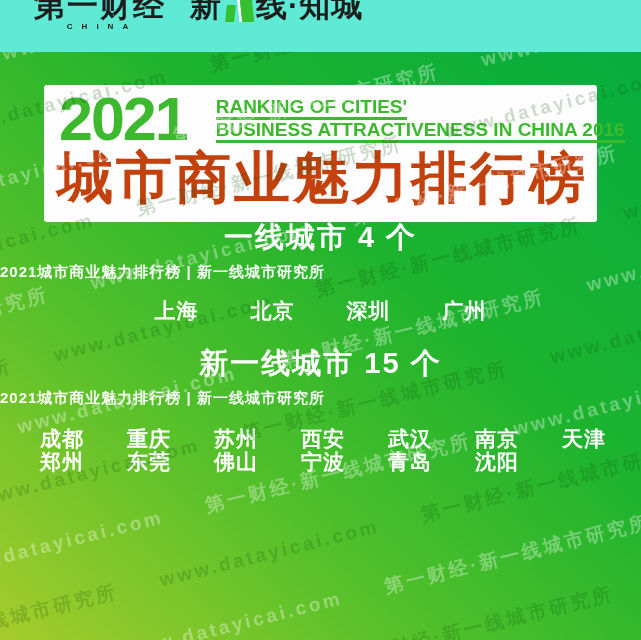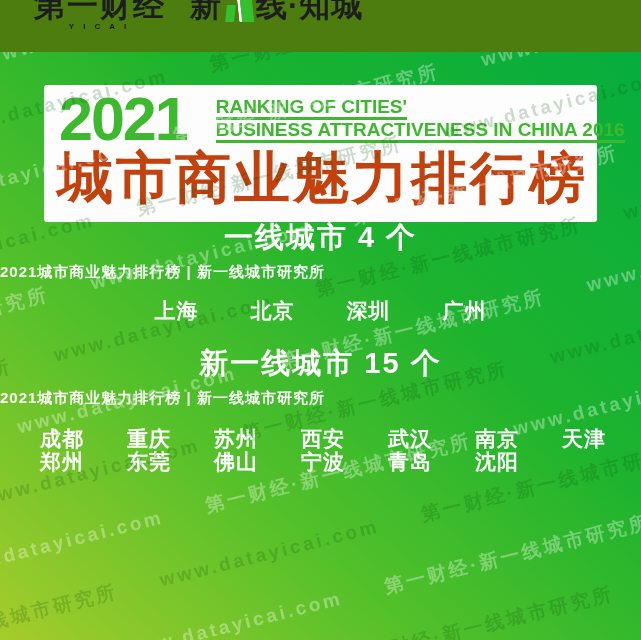--- a/index.html
+++ b/index.html
@@ -4,21 +4,21 @@
 <style>
   html,body{margin:0;padding:0;}
   body{
     width:641px;height:640px;overflow:hidden;
     font-family:"Liberation Sans","DejaVu Sans",sans-serif;
   }
   .screen{position:relative;width:641px;height:640px;overflow:hidden;background:#fff;}
 
   
   .topbar{
-    position:relative;height:52px;background:#4d7c0f;
+    position:relative;height:52px;background:#5eead4;
     display:flex;align-items:flex-start;padding-left:34px;overflow:hidden;z-index:6;
   }
   .logo-block{display:flex;flex-direction:column;align-items:center;}
   .logo-cn{
     display:block;font-size:31px;font-weight:900;color:#1d1d1d;
     letter-spacing:2px;line-height:30px;margin-top:-9px;white-space:nowrap;
   }
   .logo-en{
     display:block;font-size:8px;font-weight:700;color:#1d1d1d;
     letter-spacing:9px;line-height:10px;margin-top:1px;text-indent:4px;white-space:nowrap;
@@ -89,21 +89,21 @@
   .city{white-space:nowrap;letter-spacing:1px;}
 </style>
 </head>
 <body>
 
 <div class="screen">
 
   <header class="topbar">
     <div class="logo-block">
       <span class="logo-cn">第一财经</span>
-      <span class="logo-en">YICAI</span>
+      <span class="logo-en">CHINA</span>
     </div>
     <div class="logo2">
       <span class="logo-cn">新</span>
       <span class="logo-icon">
           <i class="b1"></i>
           <i class="b2"></i>
         </span>
       <span class="logo-cn">线·知城</span>
     </div>
   </header>

